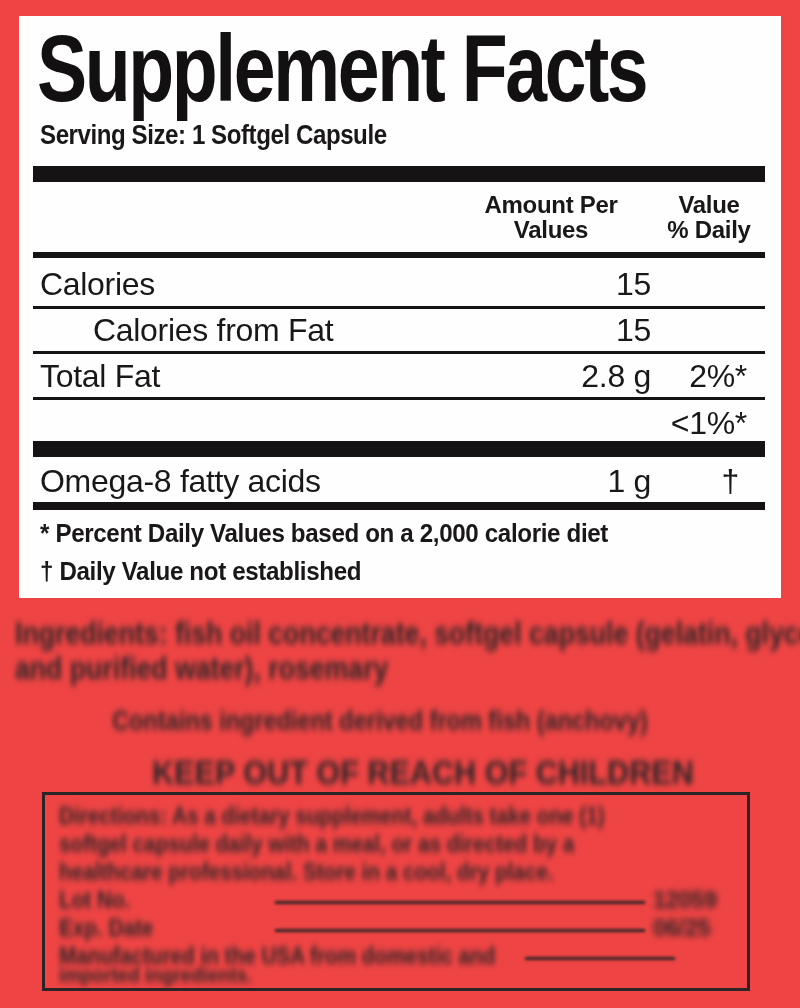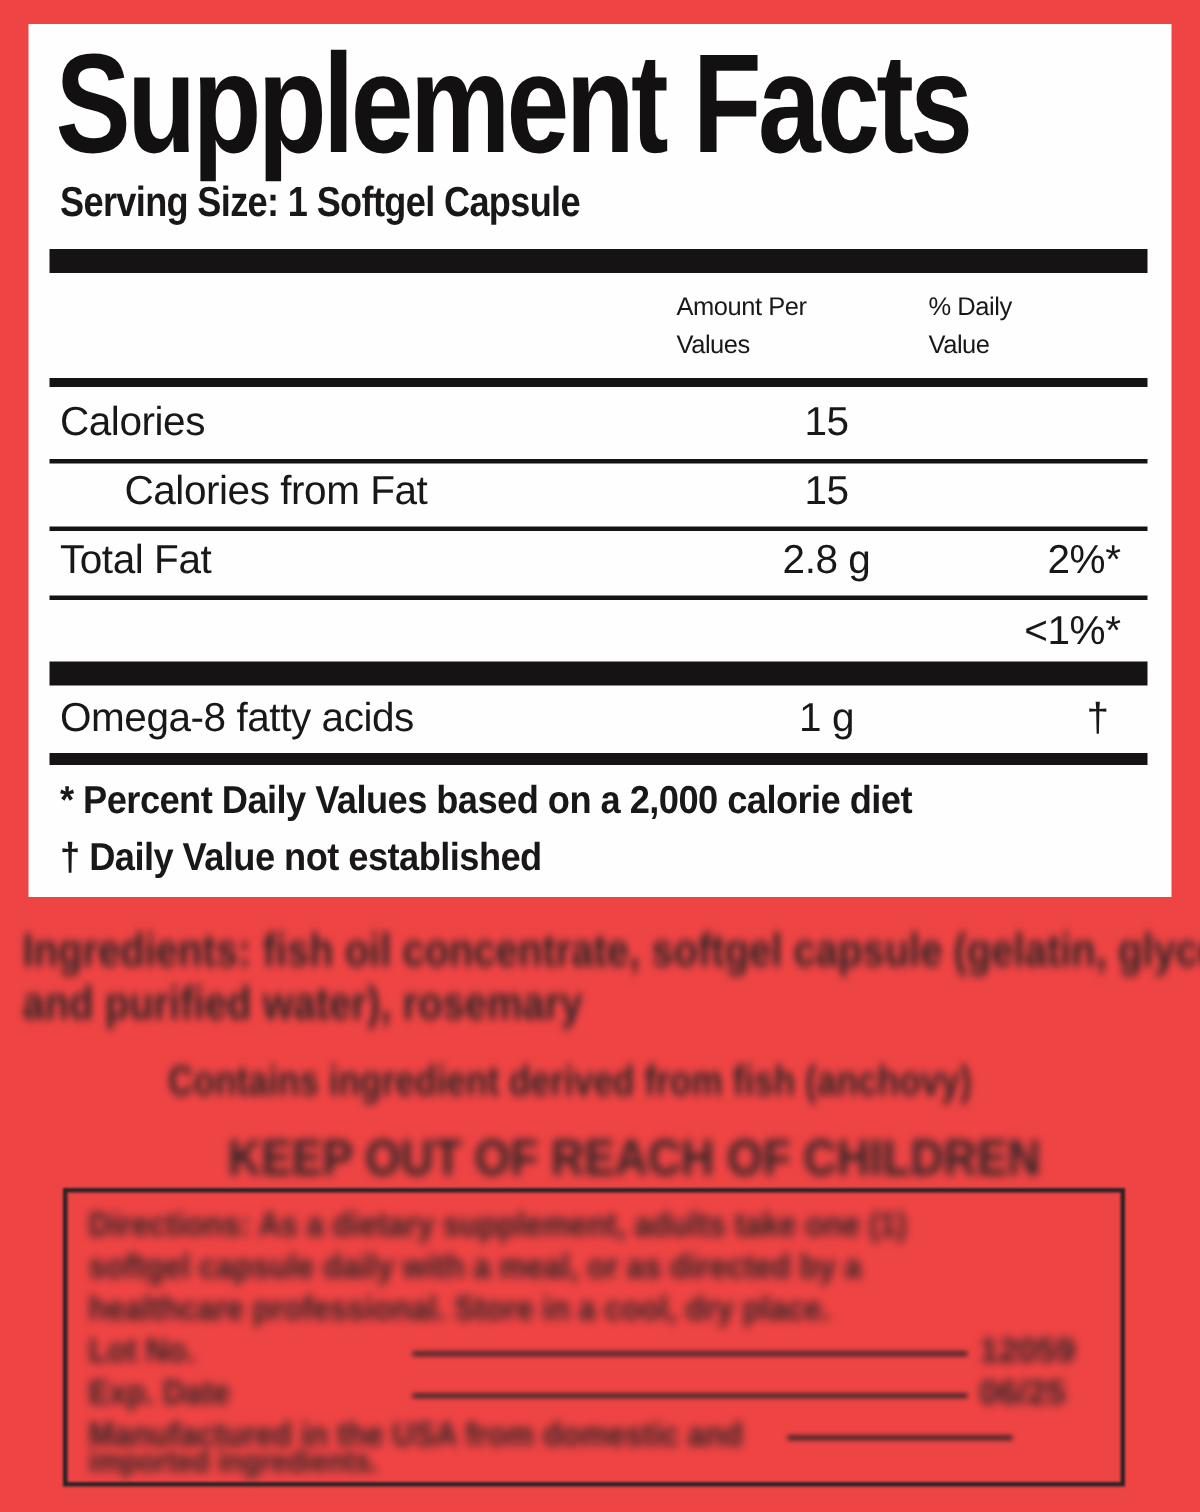--- a/index.html
+++ b/index.html
@@ -14,28 +14,28 @@
   #serving{left:21px;top:103px;font-size:28px;font-weight:bold;letter-spacing:-.5px;
            transform:scaleX(.86);transform-origin:left top;white-space:nowrap;}
   .bar{background:#161314;left:14px;width:732px;}
   #bar-top{top:150px;height:16px;}
   #rule-header{top:236px;height:6px;}
   .hairline{background:#161314;left:14px;width:732px;height:3px;}
   #hl1{top:290px;} #hl2{top:335px;} #hl3{top:381px;}
   #bar-mid{top:425px;height:16px;}
   #bar-low{top:486px;height:8px;}
 
-  .colhead{font-size:17px;font-weight:normal;line-height:25px;text-align:left;letter-spacing:-.3px;}
+  .colhead{font-size:24px;font-weight:bold;line-height:25px;text-align:center;letter-spacing:-.3px;}
   #head-amt{left:432px;top:176px;width:200px;}
   #head-dv{left:600px;top:176px;width:180px;}
 
-  .row{left:0;top:0;width:618px;height:34px;font-size:27px;letter-spacing:-.3px;padding-left:16px;}
+  .row{left:0;top:0;width:618px;height:34px;font-size:32px;letter-spacing:-.3px;padding-left:16px;}
   .lbl{position:absolute;left:21px;white-space:nowrap;}
-  .lbl.ind{left:64px;}
-  .amt{position:absolute;left:432px;width:200px;text-align:center;}
+  .lbl.ind{left:74px;}
+  .amt{position:absolute;left:432px;width:200px;text-align:right;}
   .dv{position:absolute;left:548px;width:180px;text-align:right;}
   .dv.dagger{padding-right:0;width:172px;}
 
   .footnote{left:21px;font-size:26px;font-weight:bold;letter-spacing:-.4px;white-space:nowrap;
             transform:scaleX(.93);transform-origin:left top;}
   #fn1{top:502px;} #fn2{top:540px;}
 
   
   .blur-txt{color:#2b2527;font-weight:bold;white-space:nowrap;filter:blur(3px);
             transform-origin:left top;}
@@ -68,22 +68,22 @@
 
     <div id="serving" class="abs">Serving Size: 1 Softgel Capsule</div>
 
     <div id="bar-top" class="abs bar"></div>
 
     <div id="head-amt" class="abs colhead">
       <div>Amount Per</div>
       <div>Values</div>
     </div>
     <div id="head-dv" class="abs colhead">
+      <div>Value</div>
       <div>% Daily</div>
-      <div>Value</div>
     </div>
 
     <div id="rule-header" class="abs bar"></div>
 
     <div class="abs row" style="top:250px">
       <span class="lbl">Calories</span>
       <span class="amt">15</span>
       <span class="dv"></span>
     </div>
     <div id="hl1" class="abs hairline"></div>

